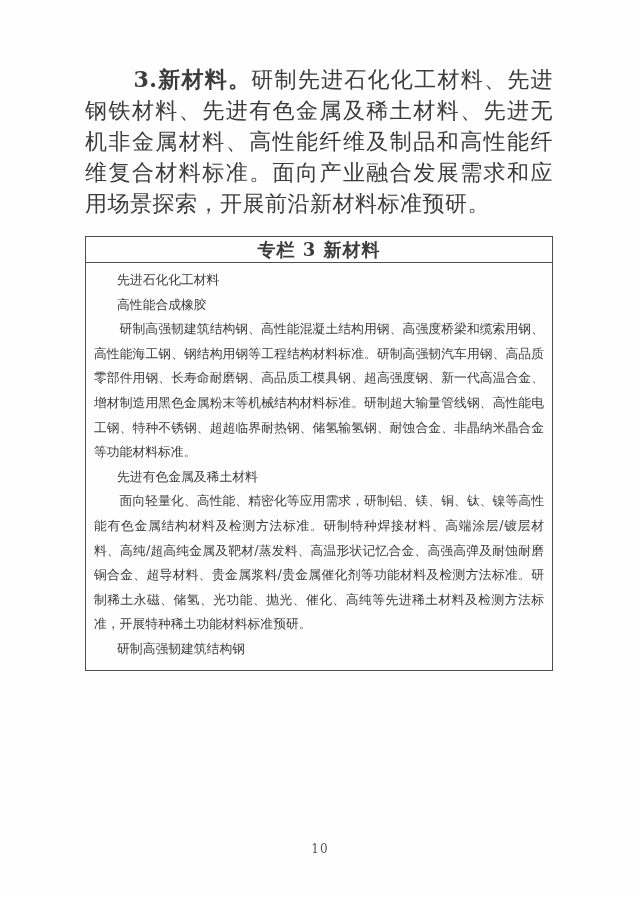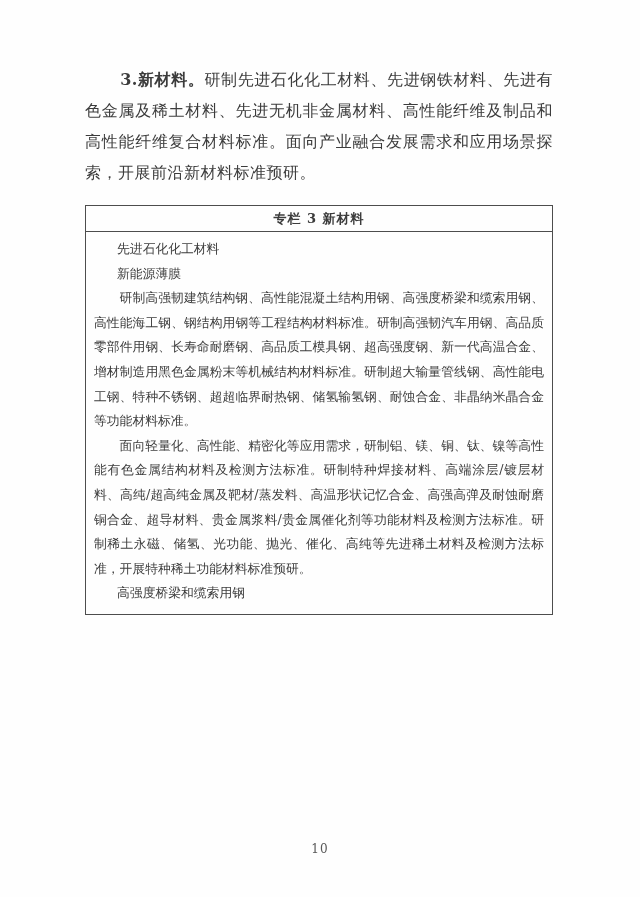--- a/index.html
+++ b/index.html
@@ -17,36 +17,36 @@
     overflow: hidden;
   }
   .content {
     position: absolute;
     left: 85px;
     top: 0;
     width: 468px;
   }
   .intro {
     margin-top: 64px;
-    font-size: 16px;
+    font-size: 22px;
     line-height: 31px;
     text-align: justify;
     text-indent: 2.2em;
     letter-spacing: 0.5px;
   }
   .intro .lead { font-weight: bold; }
   .callout-box {
     margin-top: 17px;
     border: 1.5px solid #4d4d4d;
     background: #fefefe;
   }
   .box-header {
     text-align: center;
     font-weight: bold;
-    font-size: 13px;
+    font-size: 18px;
     line-height: 25px;
     border-bottom: 1.5px solid #4d4d4d;
     letter-spacing: 1px;
   }
   .box-body {
     padding: 5px 8px 8px 8px;
     font-size: 12.8px;
     line-height: 24.6px;
     text-align: justify;
   }
@@ -78,30 +78,31 @@
 
     <div class="callout-box">
       <div class="box-header">专栏 3  新材料</div>
       <div class="box-body">
 
         <div class="section">
           <div class="sec-heading">先进石化化工材料</div>
         </div>
 
         <div class="section">
-          <div class="sec-heading">新能源薄膜</div>
+          <div class="sec-heading">高性能合成橡胶</div>
           <div class="sec-body">研制高强韧建筑结构钢、高性能混凝土结构用钢、高强度桥梁和缆索用钢、高性能海工钢、钢结构用钢等工程结构材料标准。研制高强韧汽车用钢、高品质零部件用钢、长寿命耐磨钢、高品质工模具钢、超高强度钢、新一代高温合金、增材制造用黑色金属粉末等机械结构材料标准。研制超大输量管线钢、高性能电工钢、特种不锈钢、超超临界耐热钢、储氢输氢钢、耐蚀合金、非晶纳米晶合金等功能材料标准。</div>
         </div>
 
         <div class="section">
+          <div class="sec-heading">先进有色金属及稀土材料</div>
           <div class="sec-body">面向轻量化、高性能、精密化等应用需求，研制铝、镁、铜、钛、镍等高性能有色金属结构材料及检测方法标准。研制特种焊接材料、高端涂层/镀层材料、高纯/超高纯金属及靶材/蒸发料、高温形状记忆合金、高强高弹及耐蚀耐磨铜合金、超导材料、贵金属浆料/贵金属催化剂等功能材料及检测方法标准。研制稀土永磁、储氢、光功能、抛光、催化、高纯等先进稀土材料及检测方法标准，开展特种稀土功能材料标准预研。</div>
         </div>
 
         <div class="section">
-          <div class="sec-heading">高强度桥梁和缆索用钢</div>
+          <div class="sec-heading">研制高强韧建筑结构钢</div>
         </div>
 
       </div>
     </div>
   </div>
 
   <div class="page-number">10</div>
 </div>
 
 </body></html>

